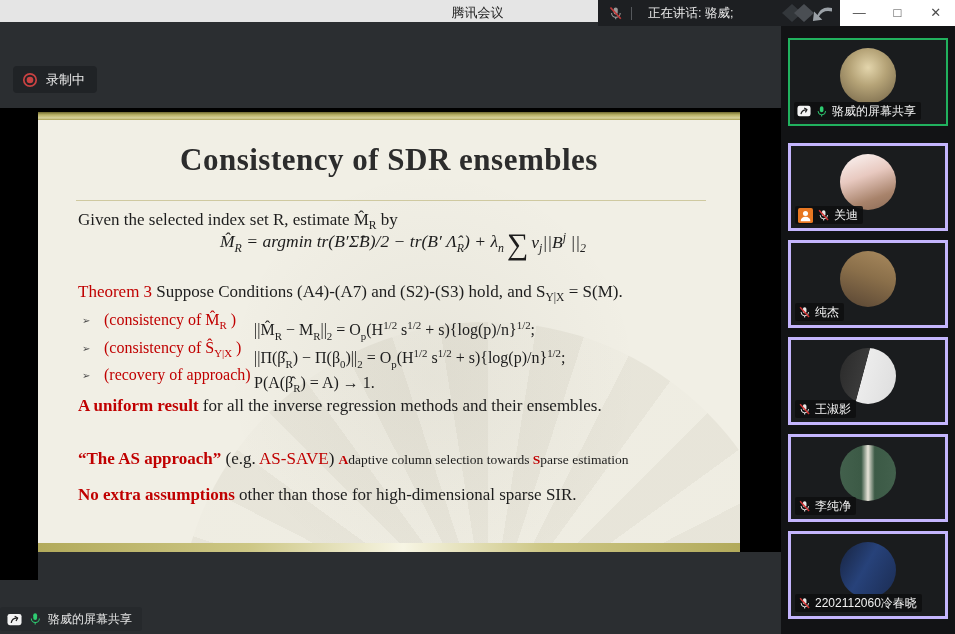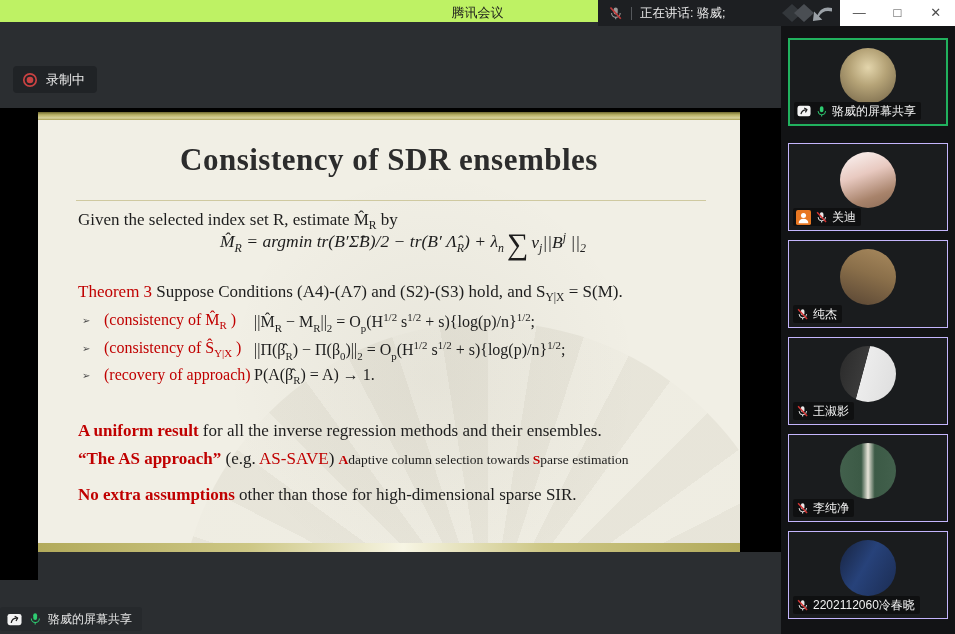--- a/index.html
+++ b/index.html
@@ -1,27 +1,27 @@
 <!DOCTYPE html>
 <html><head>
 <meta charset="utf-8">
 <style>
   html,body{margin:0;padding:0;background:#000;}
   .window{position:relative;width:955px;height:634px;background:#2b2e31;overflow:hidden;
           font-family:"Liberation Sans",sans-serif;-webkit-font-smoothing:antialiased;}
 
   
-  .titlebar{position:absolute;left:0;top:0;width:955px;height:22px;background:#bef264;z-index:30;}
+  .titlebar{position:absolute;left:0;top:0;width:955px;height:22px;background:#e5e5e5;z-index:30;}
   .app-title{position:absolute;left:0;right:0;top:0;height:26px;line-height:26px;text-align:center;
              font-size:13px;color:#1c1c1c;}
   .tb-dark{position:absolute;left:598px;top:0;width:242px;height:26px;background:#1d1f22;
            display:flex;align-items:center;}
   .tb-mic{margin-left:10px;flex:0 0 auto;}
   .tb-div{width:1px;height:13px;background:#55585c;margin:0 8px;}
-  .tb-speaking{font-size:12.5px;color:#e9e9e9;white-space:nowrap;}
+  .tb-speaking{font-size:12.5px;color:#e9e9e9;white-space:nowrap;margin-left:8px;}
   .tb-logos{position:absolute;right:2px;top:1px;}
   .tb-controls{position:absolute;left:840px;top:0;width:115px;height:26px;background:#ffffff;
                display:flex;align-items:center;justify-content:space-around;}
   .tb-btn{width:28px;height:24px;line-height:24px;text-align:center;font-size:13px;color:#4c4c4c;cursor:default;}
 
   
   .main{position:absolute;left:0;top:26px;width:705px;height:608px;background:#2b2e31;}
   .record-pill{position:absolute;left:13px;top:40px;height:27px;background:#202326;border-radius:4px;
                display:flex;align-items:center;padding:0 12px 0 9px;gap:8px;}
   .record-pill span{font-size:13px;color:#ececec;}
@@ -47,35 +47,35 @@
   .formula{position:absolute;left:0;right:0;top:116px;display:flex;justify-content:center;align-items:center;padding-left:28px;}
   .fm{font-style:italic;font-size:17.5px;}
   .sigma{font-style:normal;font-size:30px;line-height:30px;margin:0 3px;position:relative;top:1px;}
   sub{font-size:68%;}  sup{font-size:68%;}
   .theorem{top:170px;}
   .red{color:#c00000;}
   .bullet{position:absolute;left:44px;right:10px;display:flex;align-items:flex-start;font-size:16px;}
   .b1{top:199px;} .b2{top:227px;} .b3{top:254px;}
   .b-arrow{flex:0 0 22px;font-size:10px;color:#4a4a4a;padding-top:4px;font-family:"DejaVu Sans",sans-serif;}
   .b-label{flex:0 0 150px;color:#c00000;}
-  .b-math{font-size:16px;}
-  .uniform{top:309px;} .asline{top:337px;} .noextra{top:373px;}
+  .b-math{font-size:16px;margin-top:8px;}
+  .uniform{top:284px;} .asline{top:337px;} .noextra{top:373px;}
   .bold-red{font-weight:bold;color:#c00000;}
   .as-small{font-size:13.5px;}
   .as-small b{color:#c00000;font-weight:bold;}
 
   
   .share-pill{position:absolute;left:0;top:581px;height:24px;background:#26292c;border-radius:3px;
               display:flex;align-items:center;gap:6px;padding:0 10px 0 7px;}
   .share-pill span{font-size:12px;color:#e4e4e4;}
 
   
   .sidebar{position:absolute;left:781px;top:26px;width:174px;height:608px;background:#121315;}
   .thumb{position:absolute;left:7px;width:160px;height:88px;background:#1a1c1e;
-         border:1px solid #c4b5fd;box-sizing:border-box;}
+         border:3px solid #c4b5fd;box-sizing:border-box;}
   .thumb.active{border:2px solid #21b15e;}
   .t1{top:12px;} .t2{top:117px;} .t3{top:214px;} .t4{top:311px;} .t5{top:408px;} .t6{top:505px;}
   .avatar{position:absolute;left:50%;top:8px;transform:translateX(-50%);width:56px;height:56px;border-radius:50%;}
   .av1{background:radial-gradient(circle at 50% 35%,#e3d5ac 0%,#b5a377 40%,#6e5f43 100%);}
   .av2{background:linear-gradient(160deg,#f5e6e2 15%,#e8c9c0 40%,#a8836b 75%,#8a6a55 100%);}
   .av3{background:linear-gradient(200deg,#a98a5e 0%,#8a6f4a 45%,#574433 100%);}
   .av4{background:linear-gradient(105deg,#2a2a2a 0%,#3a3a3a 42%,#ececec 43%,#dddddd 100%);}
   .av5{background:linear-gradient(90deg,#42604c 0%,#3c5a46 38%,#e9e5da 50%,#3c5a46 62%,#42604c 100%);}
   .av6{background:linear-gradient(120deg,#17233f 0%,#27427a 45%,#1b2c52 100%);}
   .tlabel{position:absolute;left:4px;bottom:4px;height:18px;max-width:150px;background:rgba(14,15,16,.9);

